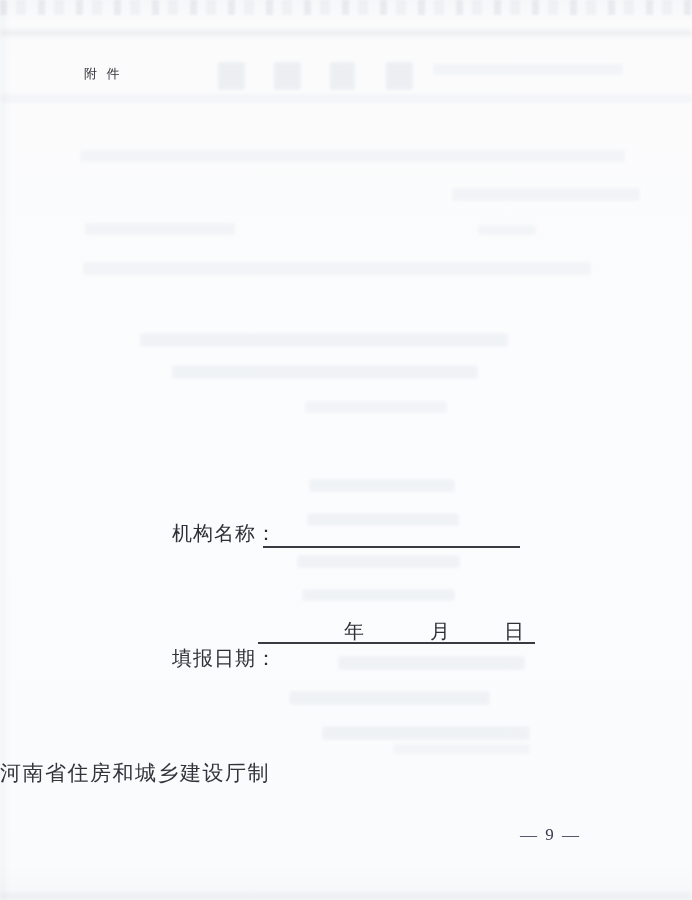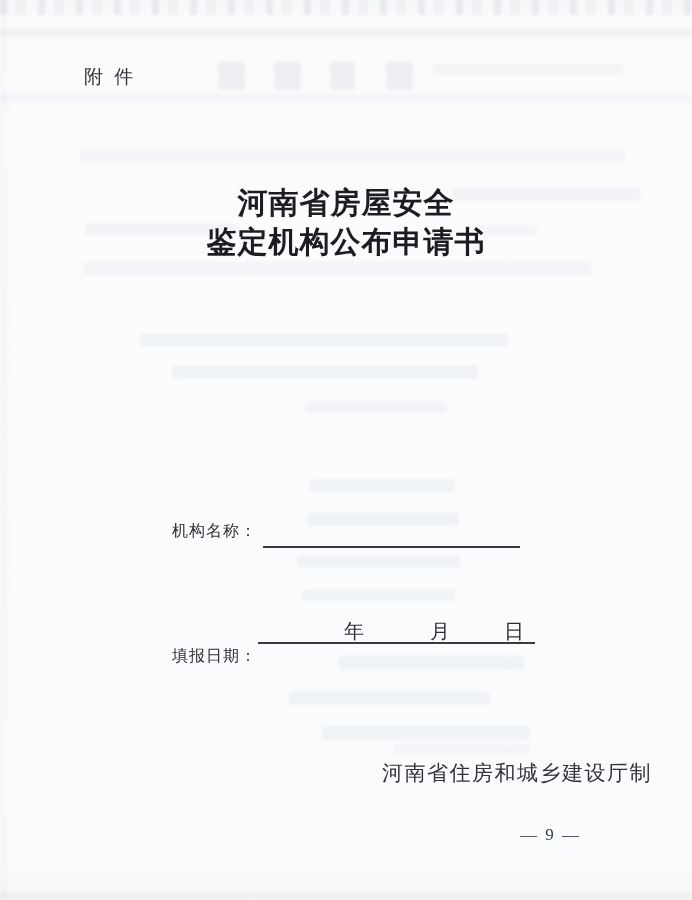--- a/index.html
+++ b/index.html
@@ -30,50 +30,50 @@
   }
   .bleed {
     position: absolute; background: #8fa0b8;
     filter: blur(1.6px); border-radius: 3px;
     transform: scaleX(-1);
   }
 
   
   .attachment {
     position: absolute; left: 84px; top: 67px;
-    font-size: 19px; letter-spacing: 3px; line-height: 1;
+    font-size: 13px; letter-spacing: 3px; line-height: 1;
     color: #33333b;
     font-family: "Liberation Sans", "DejaVu Sans", sans-serif;
   }
   .title {
     position: absolute; left: 0; top: 183px; width: 692px;
     margin: 0; text-align: center;
     font-size: 30px; font-weight: 700; line-height: 39px;
     letter-spacing: 1px; color: #1c1c23;
   }
   .field-label {
     position: absolute; left: 172px;
-    font-size: 16px; line-height: 1; letter-spacing: 1px;
+    font-size: 20px; line-height: 1; letter-spacing: 1px;
     color: #2e2e36;
   }
   .blank-line {
     position: absolute; border-bottom: 2px solid #3a3a42;
   }
   .org-line  { left: 263px; top: 521px; width: 257px; height: 25px; }
   .date-line { left: 258px; top: 617px; width: 277px; height: 25px; }
   .date-unit {
     position: absolute; bottom: 1px;
     font-size: 20px; line-height: 1; color: #2e2e36;
   }
   .unit-year  { left: 86px; }
   .unit-month { left: 172px; }
   .unit-day   { left: 246px; }
   .issuer {
     position: absolute; left: 0; top: 762px; width: 652px;
-    text-align: right; font-size: 21px; line-height: 1;
+    text-align: left; font-size: 21px; line-height: 1;
     letter-spacing: 1.5px; color: #33333b;
     font-family: "Liberation Sans", "DejaVu Sans", sans-serif;
   }
   .page-number {
     position: absolute; left: 520px; top: 826px;
     font-size: 17px; line-height: 1; letter-spacing: 2px;
     color: #343b4e;
   }
 </style>
 </head>
@@ -104,24 +104,20 @@
   <div class="bleed" style="left:307px;top:513px;width:152px;height:13px;opacity:.09;"></div>
   <div class="bleed" style="left:297px;top:555px;width:163px;height:13px;opacity:.09;"></div>
   <div class="bleed" style="left:302px;top:589px;width:153px;height:12px;opacity:.09;"></div>
   <div class="bleed" style="left:338px;top:656px;width:187px;height:14px;opacity:.09;"></div>
   <div class="bleed" style="left:289px;top:691px;width:201px;height:14px;opacity:.09;"></div>
   <div class="bleed" style="left:322px;top:726px;width:208px;height:14px;opacity:.09;"></div>
   <div class="bleed" style="left:393px;top:744px;width:137px;height:10px;opacity:.07;"></div>
 
   <div class="attachment">附 件</div>
 
-  <h1 class="title">
-    <span>河南省房屋安全</span><br>
-    <span>鉴定机构公布申请书</span>
-  </h1>
 
   <div class="field-label" style="top:523px;">机构名称：</div>
   <div class="blank-line org-line"></div>
 
   <div class="field-label" style="top:648px;">填报日期：</div>
   <div class="blank-line date-line">
     <span class="date-unit unit-year">年</span>
     <span class="date-unit unit-month">月</span>
     <span class="date-unit unit-day">日</span>
   </div>

